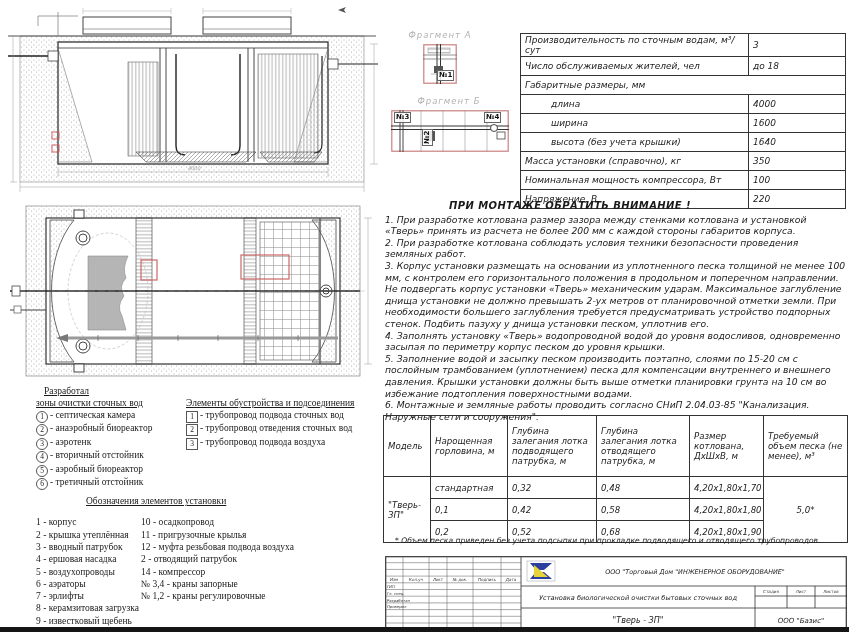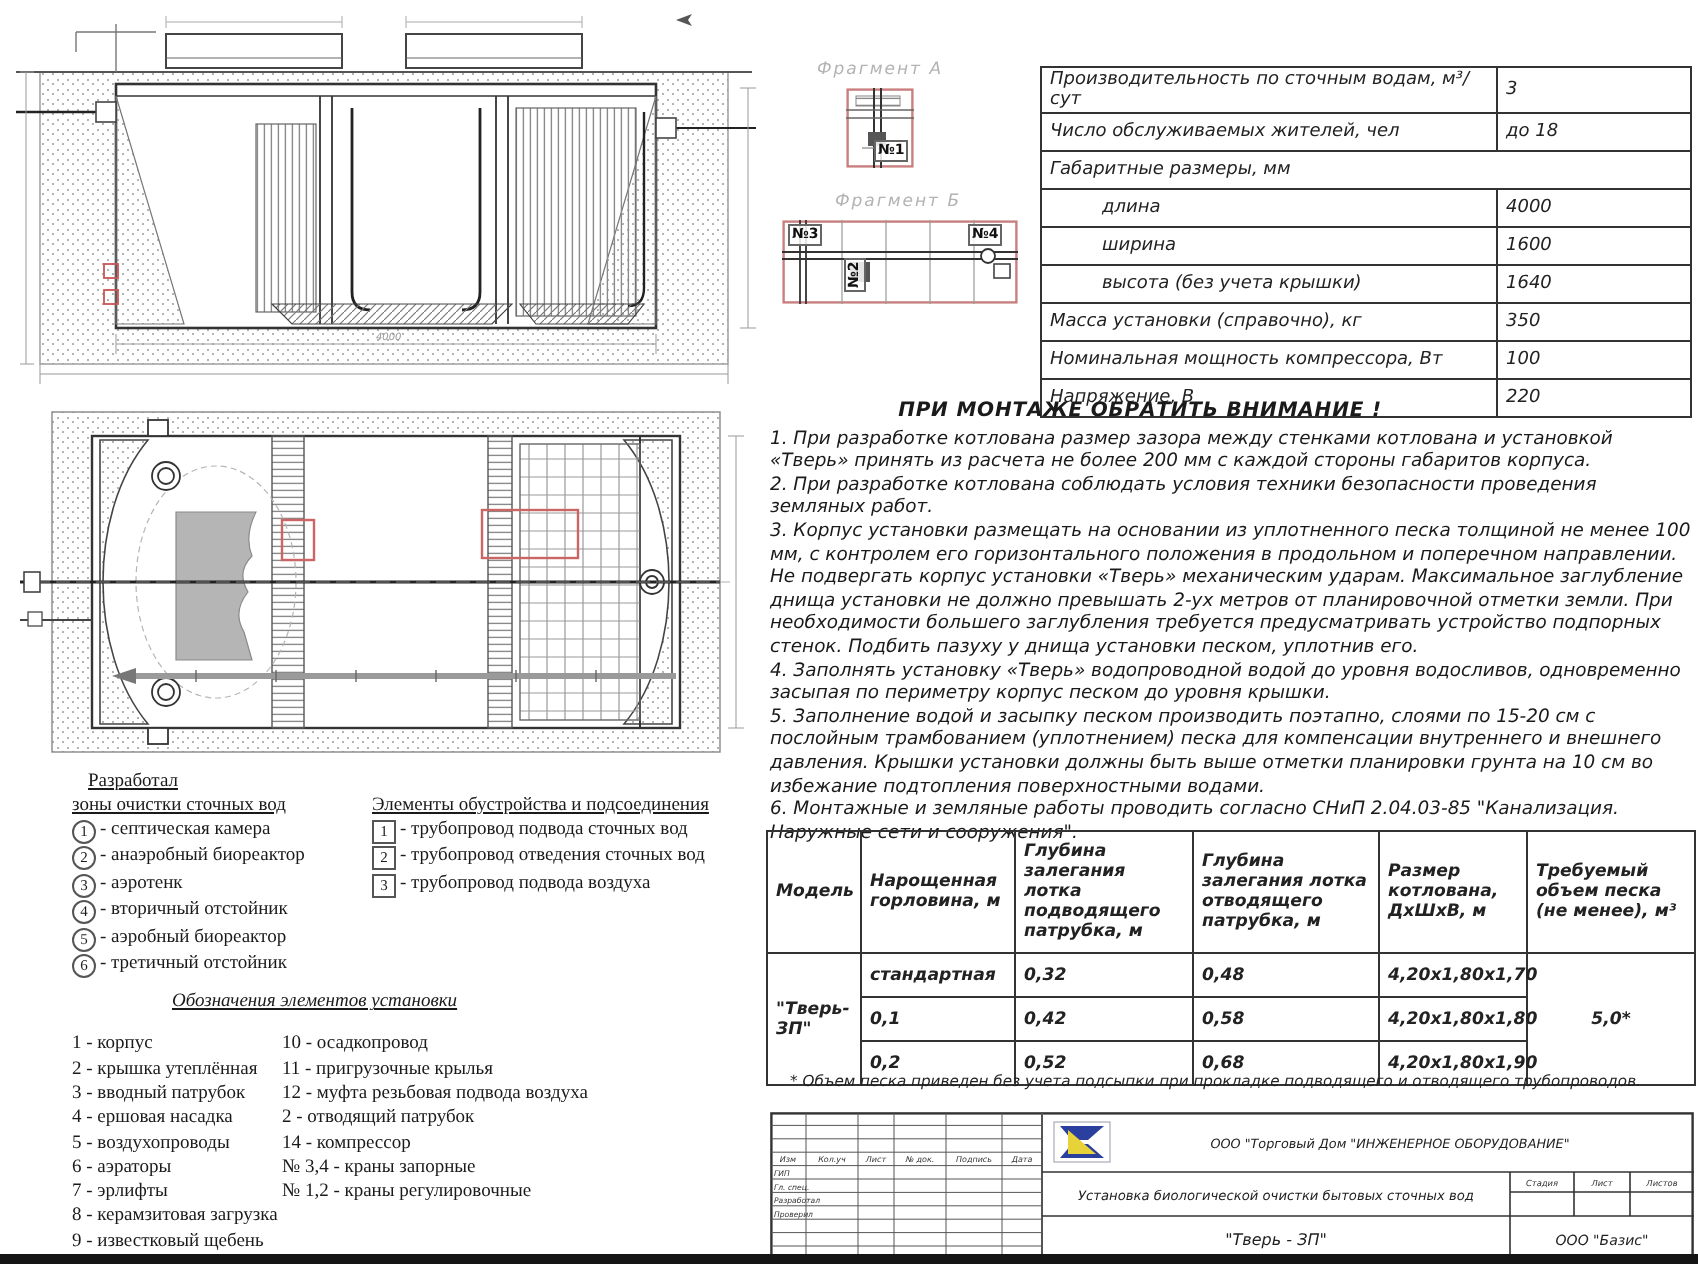--- a/index.html
+++ b/index.html
@@ -17,40 +17,40 @@
   
   .montage{width:462px;font-style:italic;font-size:9.2px;line-height:11.6px;color:#1a1a1a;}
   .montage .mtitle{width:330px;text-align:center;font-size:10px;letter-spacing:.4px;
                    margin:0 0 2px 20px;font-weight:bold;}
   .montage p{margin:0;text-align:left;}
 
   
   table.model{border-collapse:collapse;table-layout:fixed;width:464px;
               font-style:italic;font-size:8.6px;color:#222;}
   table.model th,table.model td{border:1.2px solid #333;padding:2px 4px;vertical-align:middle;
-              font-weight:bold;text-align:left;}
+              font-weight:normal;text-align:left;}
   table.model th{height:56px;vertical-align:middle;}
   table.model td{height:17px;}
   .model-foot{width:464px;text-align:left;font-style:italic;font-size:7.6px;color:#222;padding-left:12px;}
 
   
   .legend{font-family:"Liberation Serif",serif;font-size:9.5px;color:#1a1a1a;width:350px;}
   .legend .h{text-decoration:underline;margin-bottom:2px;}
   .legend .cols{display:flex;}
   .legend .zcol{width:150px;}
   .legend .ecol{width:200px;}
   .legend .item{height:13.4px;white-space:nowrap;}
   .badge{display:inline-block;width:10px;height:10px;line-height:10px;text-align:center;
          font-size:7.5px;border:0.7px solid #555;margin-right:2px;vertical-align:-1px;}
   .badge.round{border-radius:50%;}
   .inst{display:flex;margin-top:11px;}
   .inst .c1{width:105px;}
   .inst .c2{width:230px;}
   .inst .item{height:12.3px;}
-  .legend .h2{text-decoration:underline;margin:6px 0 2px 50px;font-style:italic;}
+  .legend .h2{text-decoration:underline;margin:6px 0 2px 50px;}
   .legend .foot{margin-top:8px;font-size:8.4px;}
 
   
   .fragtitle{color:#b3b3b3;font-style:italic;font-size:8.5px;text-align:center;letter-spacing:1px;}
   .marker{position:absolute;font-size:7px;font-weight:bold;border:0.7px solid #666;
           background:rgba(255,255,255,.85);padding:0 1px;line-height:8.5px;color:#111;}
   .marker.rot{transform:rotate(-90deg);transform-origin:left top;}
 
   .botbar{position:absolute;left:0;top:627px;width:849px;height:5px;background:#151515;}
 </style>

